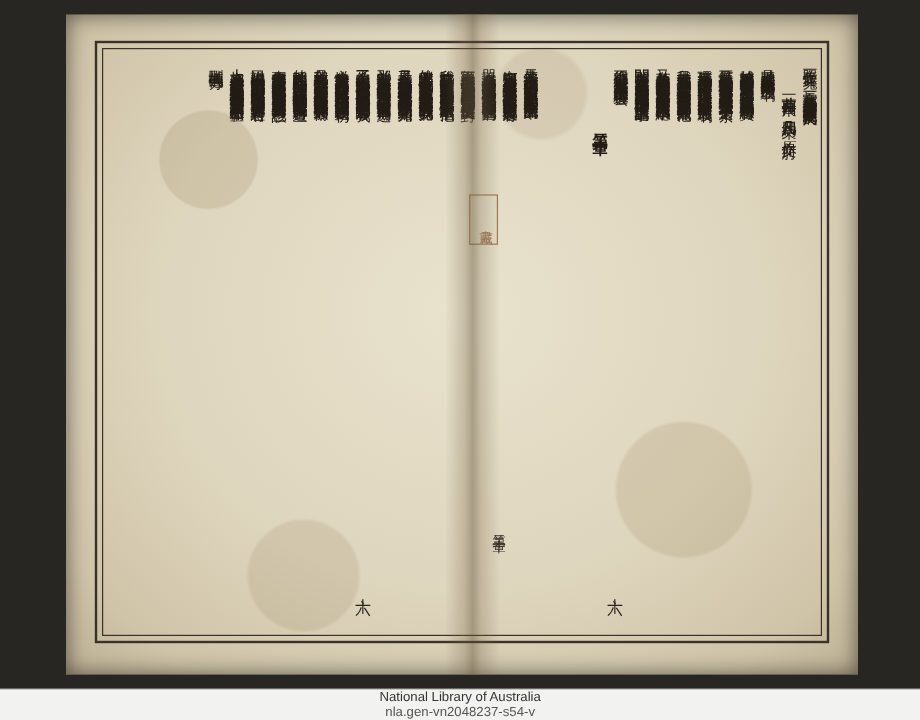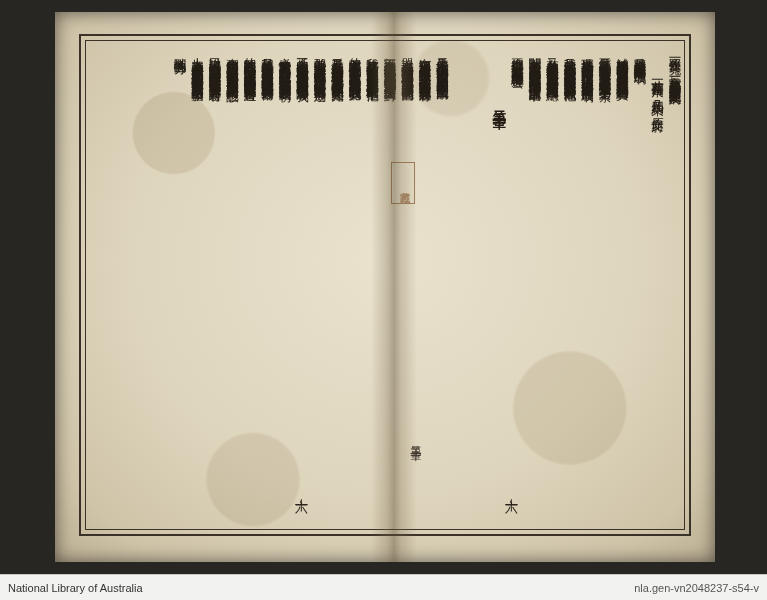--- a/index.html
+++ b/index.html
@@ -159,20 +159,21 @@
     background: #f2f2f0;
     border-top: 1px solid #c8c8c4;
     display: flex;
     align-items: center;
     justify-content: space-between;
     padding: 0 8px;
     box-sizing: border-box;
     font-family: "Liberation Sans", sans-serif;
     font-size: 11px;
     color: #333;
+    flex-direction: column;
   }
   .caption-left  { text-align: left; }
   .caption-right { text-align: left; color: #555; }
 </style>
 </head>
 <body>
 
 <div id="page">
   <div class="scan-bg"></div>
 

